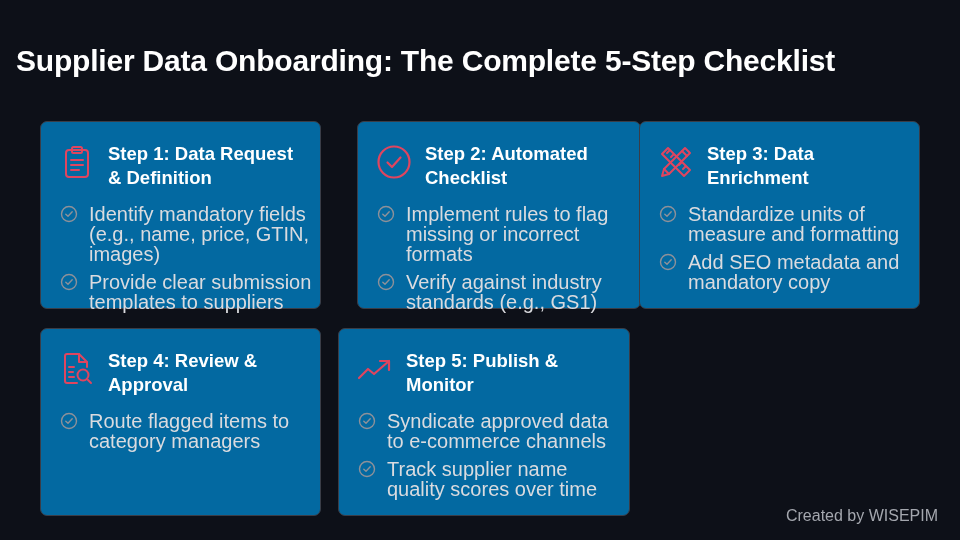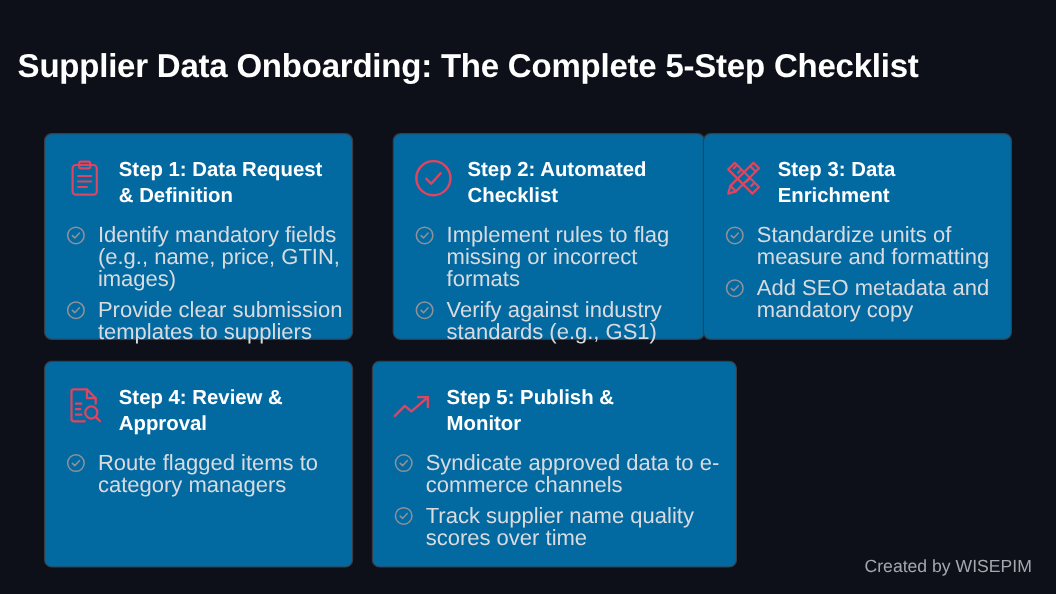--- a/index.html
+++ b/index.html
@@ -224,21 +224,21 @@
           <svg viewBox="0 0 18 18" fill="none" stroke="#8e9199" stroke-width="1.4" stroke-linecap="round" stroke-linejoin="round">
             <circle cx="9" cy="9" r="7.5"></circle>
             <polyline points="5.8,9.2 8,11.3 12.2,6.8"></polyline>
           </svg>
         </span>
       <span>Route flagged items to category managers</span>
     </li>
   </ul>
 </div>
 
-<div class="card" style="left:338px; top:328px; width:332px;">
+<div class="card" style="left:338px; top:328px; width:292px;">
   <div class="card-head">
     <span class="card-icon">
       <svg viewBox="0 0 36 36" fill="none" stroke="#e0455f" stroke-width="2.2" stroke-linecap="round" stroke-linejoin="round">
         <polyline points="2,27 11,18 17,23 32,10"></polyline>
         <polyline points="23,10 32,10 32,19"></polyline>
       </svg>
     </span>
     <div class="card-title">
       <div>Step 5: Publish &amp;</div>
       <div>Monitor</div>

